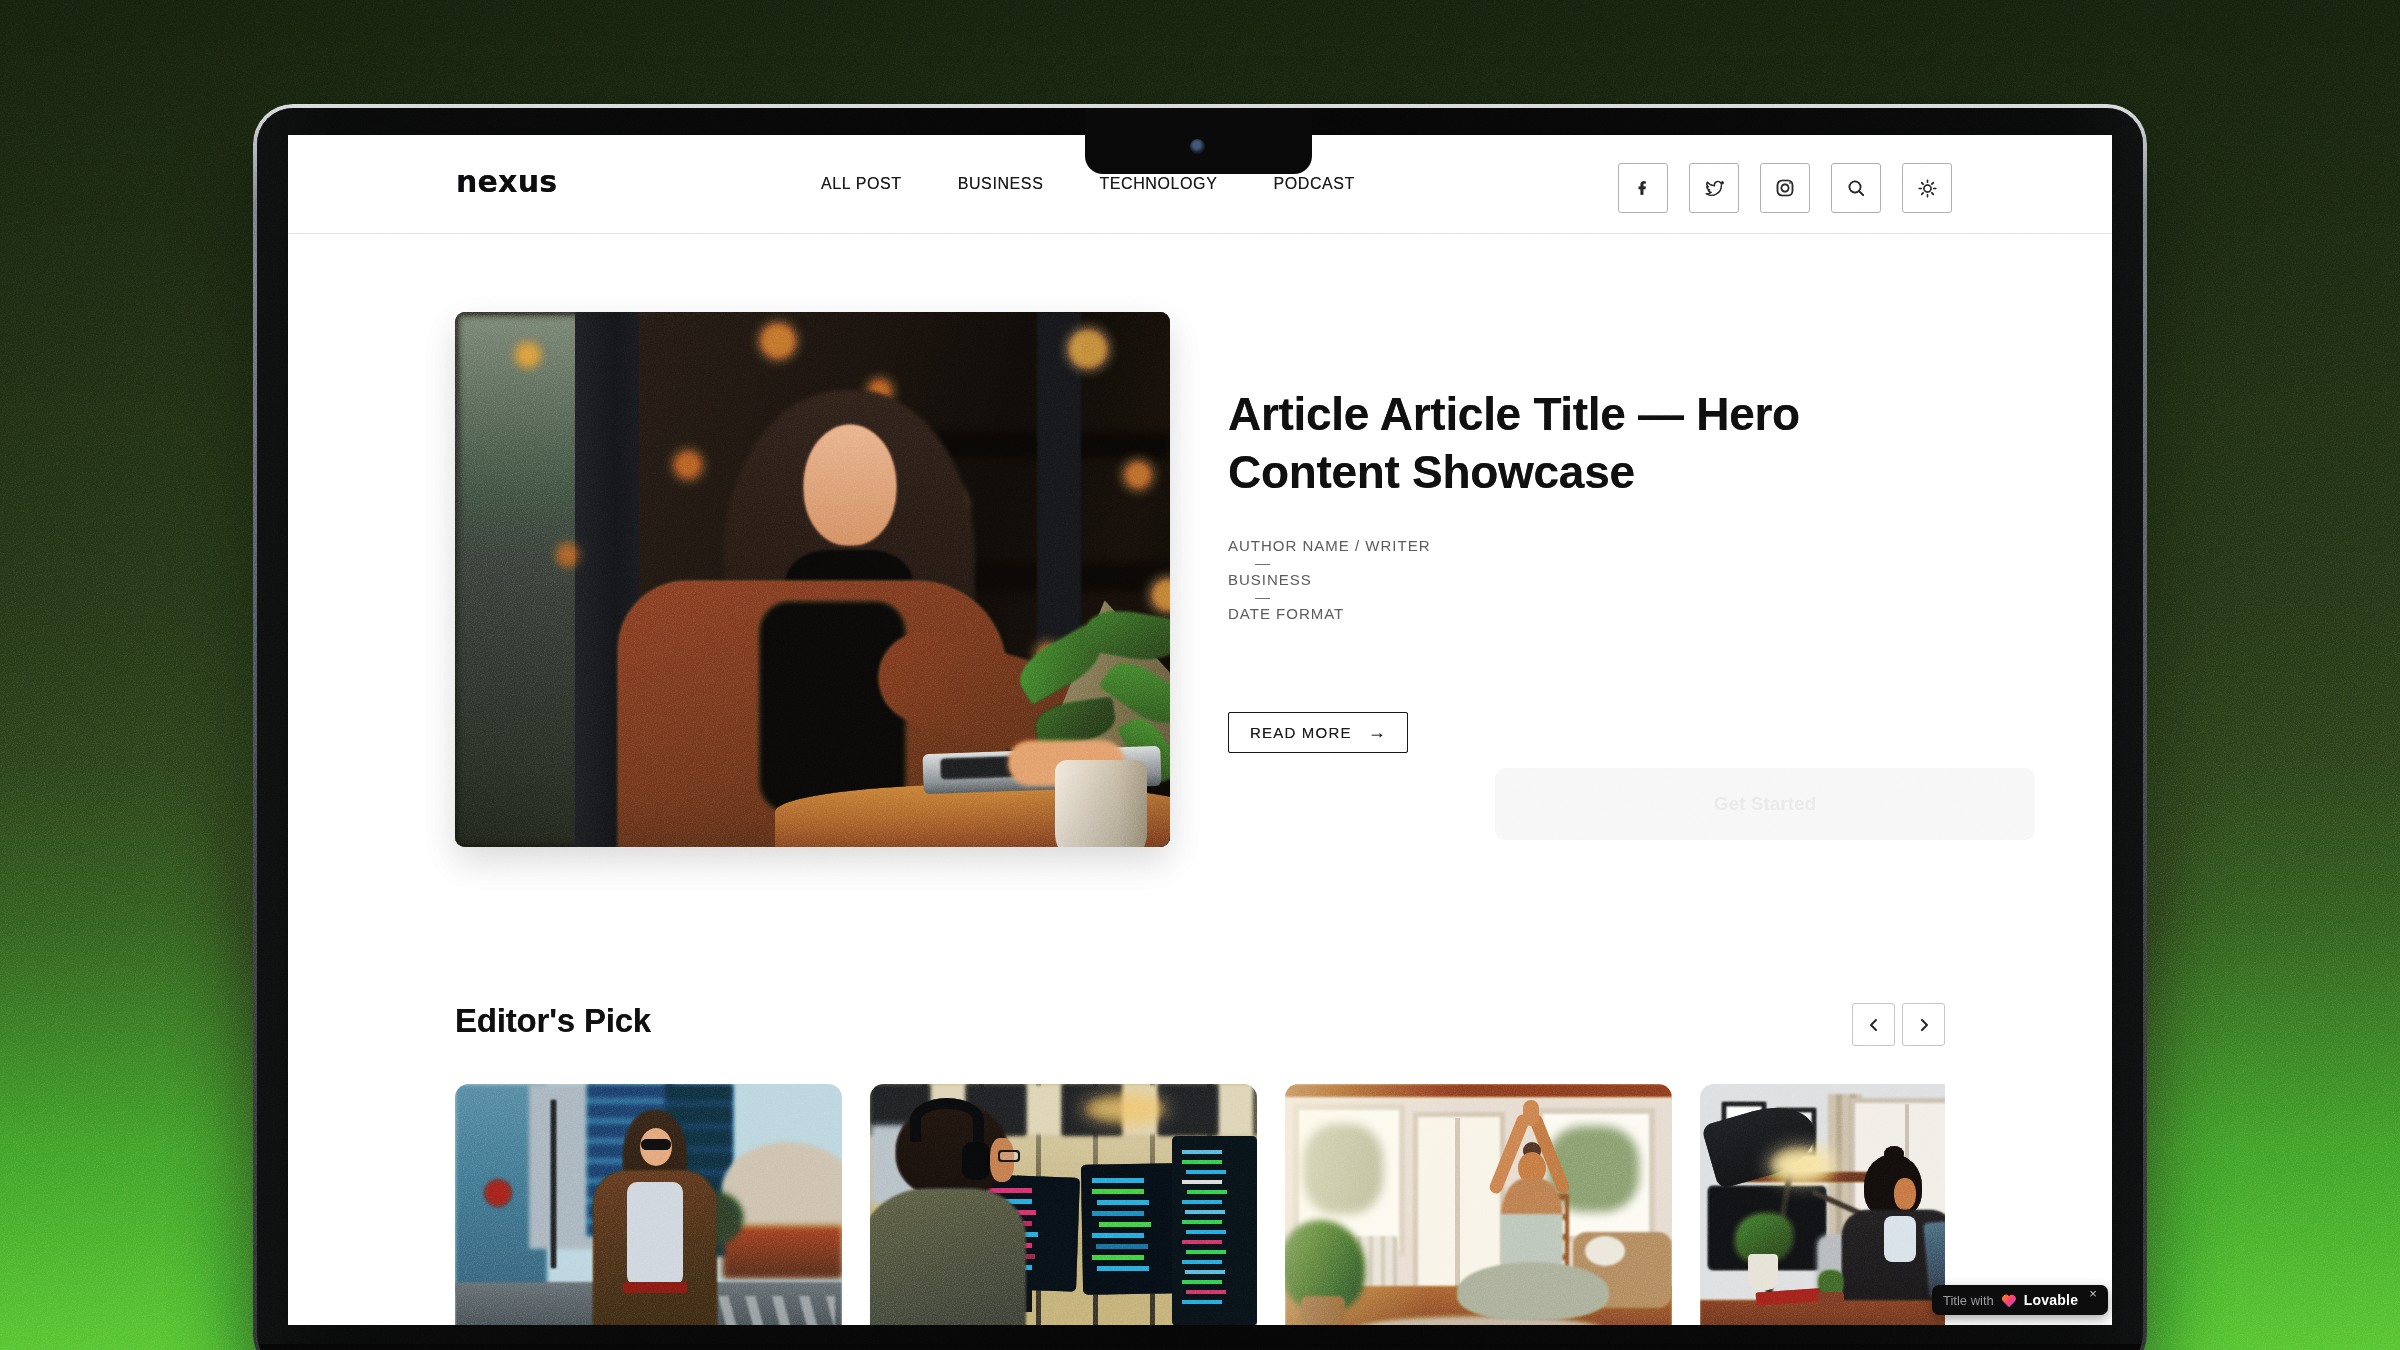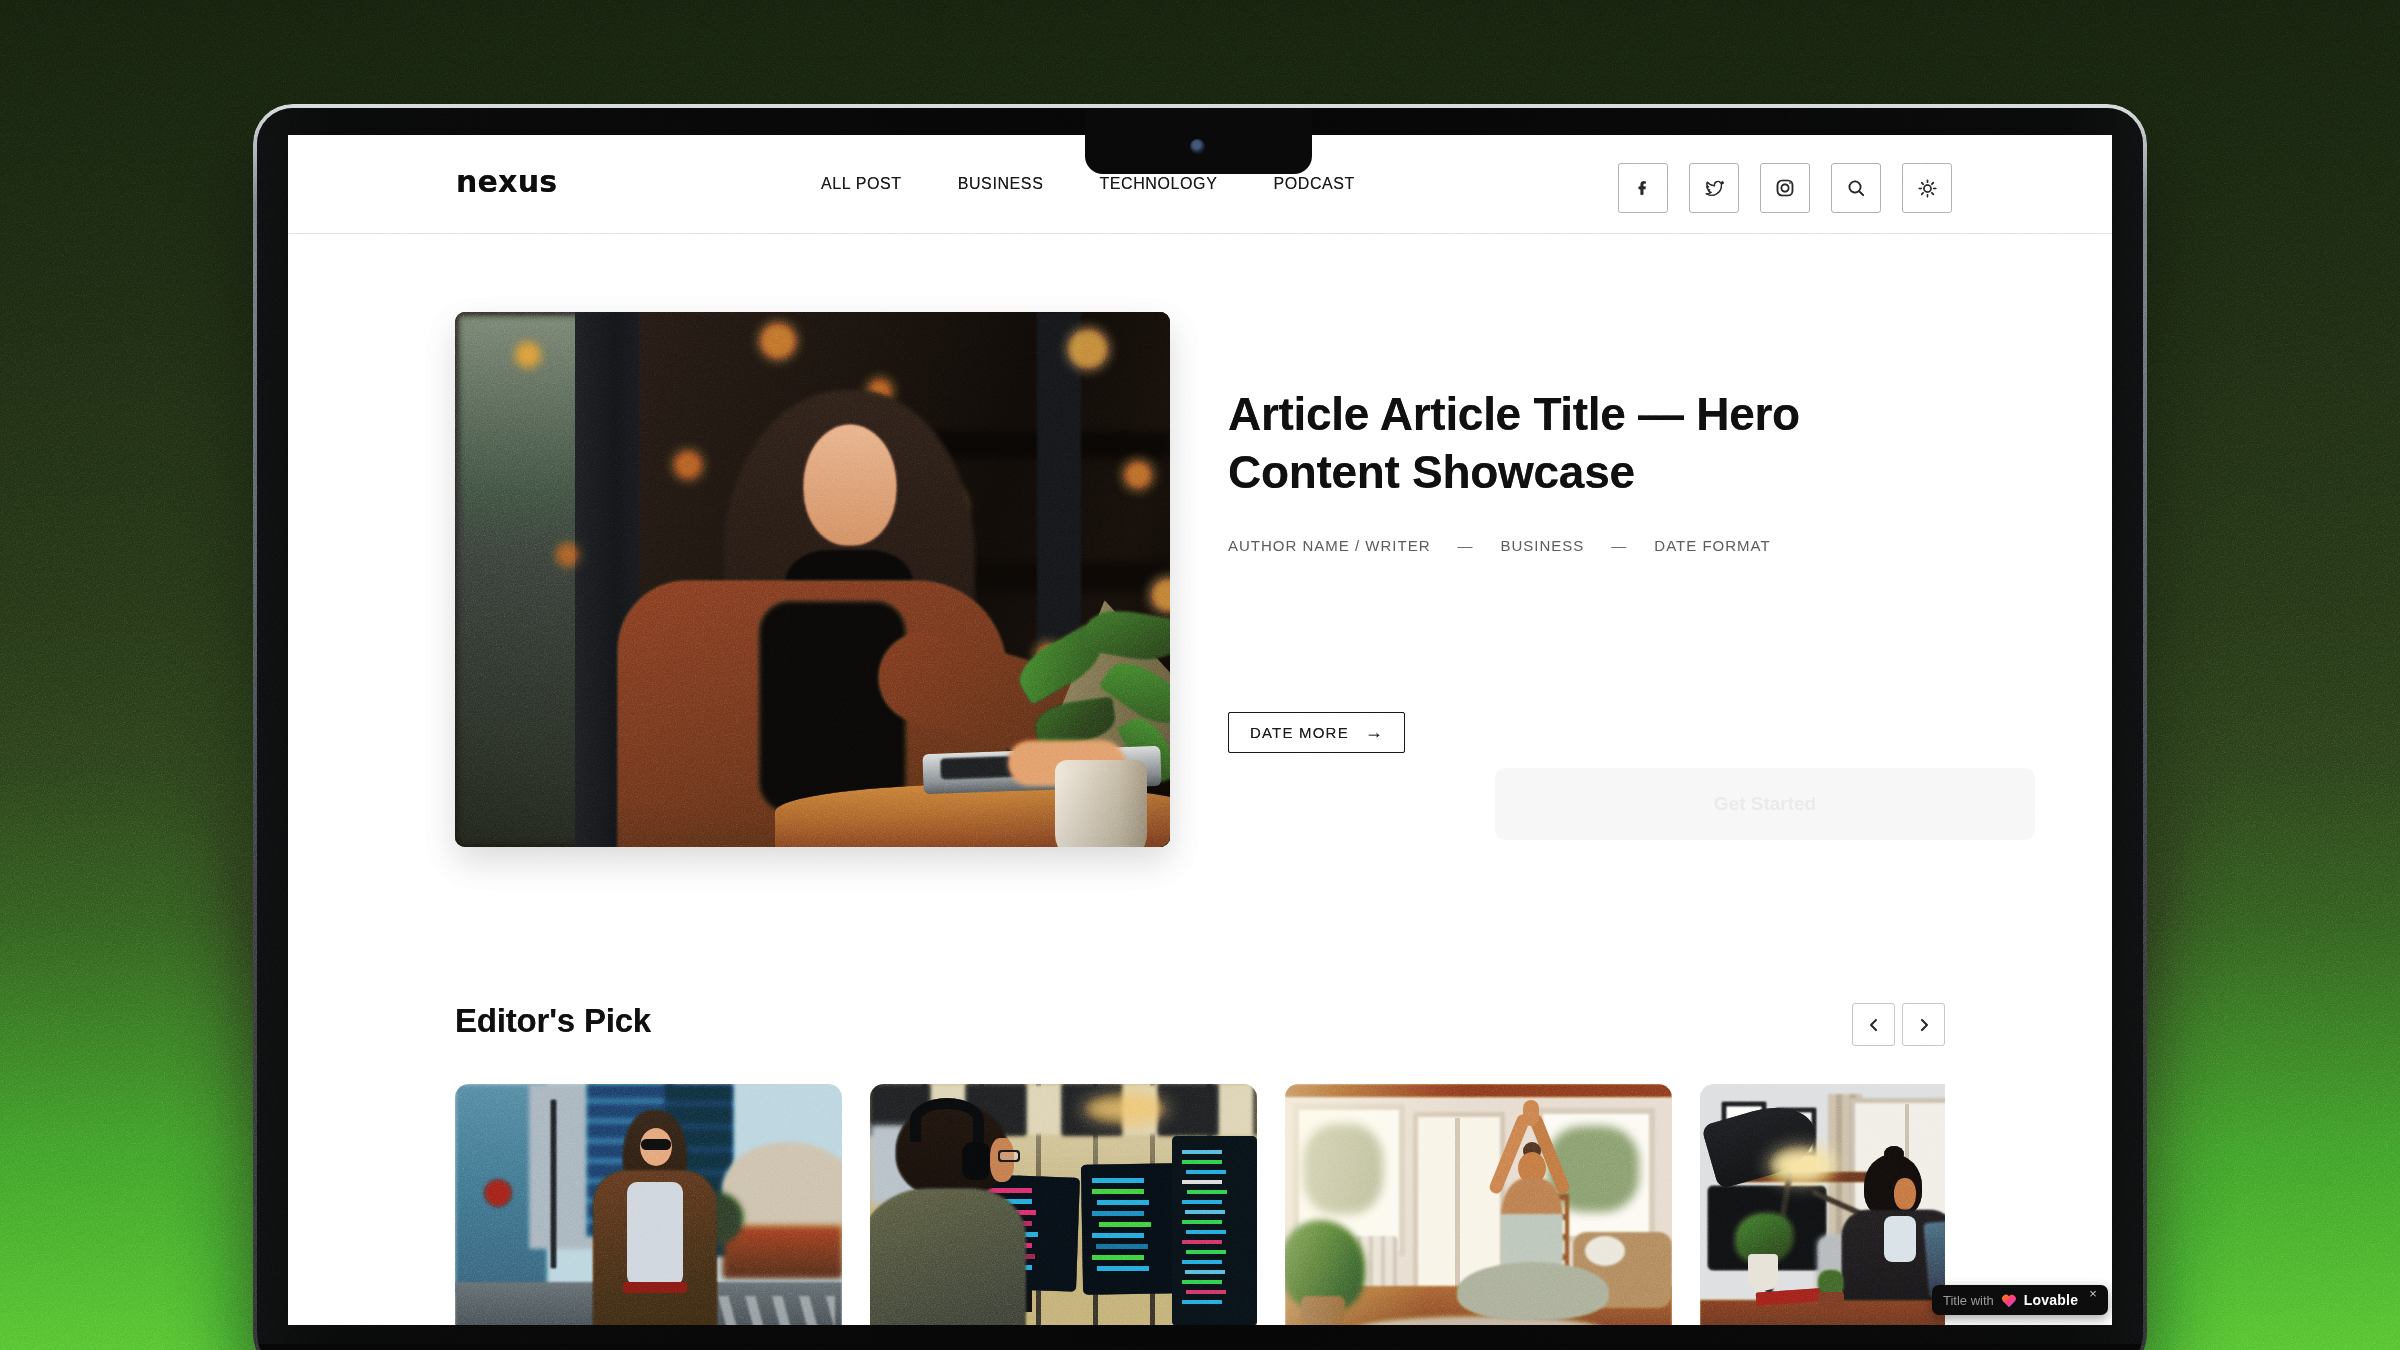--- a/index.html
+++ b/index.html
@@ -64,22 +64,22 @@
   .h-l1{left:560px;top:330px;width:90px;height:44px;transform:rotate(-30deg);}
   .h-l2{left:630px;top:300px;width:96px;height:46px;transform:rotate(10deg);background:linear-gradient(140deg,#79a953,#4e7a33);}
   .h-l3{left:648px;top:360px;width:84px;height:42px;transform:rotate(35deg);}
   .h-l4{left:580px;top:390px;width:80px;height:40px;transform:rotate(-8deg);background:linear-gradient(140deg,#6d9c49,#486f2e);}
   .h-l5{left:660px;top:420px;width:70px;height:36px;transform:rotate(60deg);}
   .h-pot{left:600px;top:448px;width:92px;height:104px;background:linear-gradient(90deg,#f4efe6,#ddd6c8 70%,#c9c2b2);border-radius:12px 12px 30px 30px;}
   .h-vig{left:0;top:0;right:0;bottom:0;background:radial-gradient(120% 100% at 50% 40%,rgba(0,0,0,0) 55%,rgba(0,0,0,.25) 100%);}
 
   .featured-title{position:absolute;left:940px;top:250px;width:690px;margin:0;
     font-size:46px;line-height:58px;font-weight:700;color:#1c1c1e;letter-spacing:-.3px;}
-  .meta{position:absolute;left:940px;top:402px;display:flex;align-items:flex-end;
-    font-size:15px;letter-spacing:1px;color:#8f8f92;font-weight:500;}
+  .meta{position:absolute;left:940px;top:402px;display:flex;align-items:flex-start;
+    font-size:15px;letter-spacing:1px;color:#8f8f92;font-weight:500;flex-direction:column;}
   .meta .dash{margin:0 27px;color:#9a9a9d;}
   .featured-desc{position:absolute;left:940px;top:468px;width:748px;margin:0;
     font-size:20px;line-height:36px;color:#6e7275;font-weight:400;}
   .read-more{position:absolute;left:940px;top:577px;height:41px;display:inline-flex;align-items:center;
     padding:0 21px;border:1.5px solid #2c2c2e;background:#fff;border-radius:2px;cursor:pointer;
     font-size:15px;letter-spacing:1.2px;color:#323235;font-weight:500;font-family:"Liberation Sans",sans-serif;}
   .read-more .arr{margin-left:16px;font-size:18px;letter-spacing:0;}
   .ghost-btn{position:absolute;left:1207px;top:633px;width:540px;height:72px;background:#fafafa;border-radius:10px;
     display:flex;align-items:center;justify-content:center;font-size:19px;font-weight:700;color:#f1f1f1;}
 
@@ -281,21 +281,21 @@
 
         <h1 class="featured-title">Article Article Title — Hero Content Showcase</h1>
         <div class="meta">
           <span>AUTHOR NAME / WRITER</span>
           <span class="dash">—</span>
           <span>BUSINESS</span>
           <span class="dash">—</span>
           <span>DATE FORMAT</span>
         </div>
         <button class="read-more">
-          <span>DATE MORE</span>
+          <span>READ MORE</span>
           <span class="arr">→</span>
         </button>
         <div class="ghost-btn">
           <span>Get Started</span>
         </div>
 
         <h2 class="ep-heading">Editor's Pick</h2>
         <div class="ep-nav">
           <div class="ep-arrow">
             <svg width="14" height="14" viewBox="0 0 14 14">

